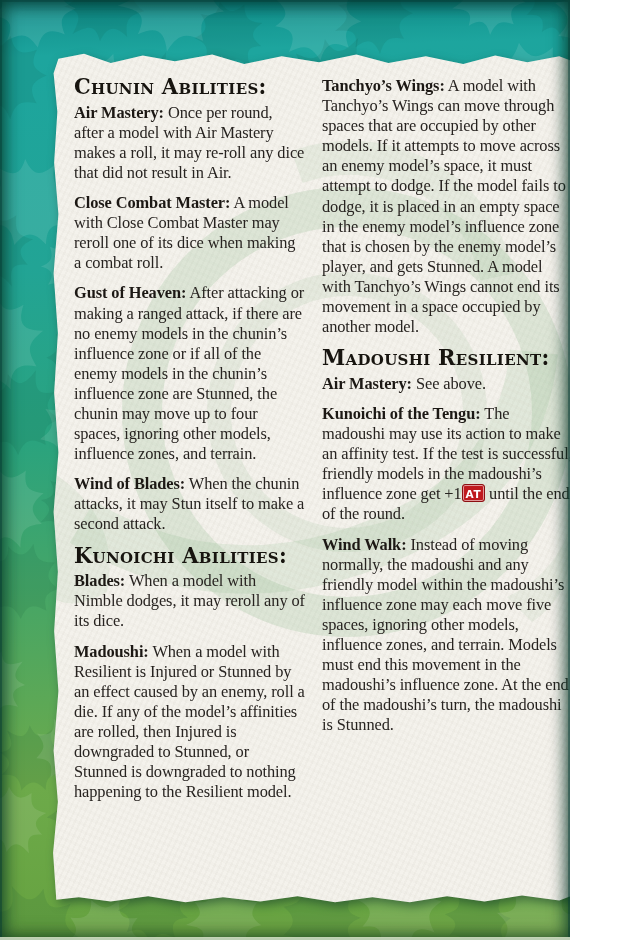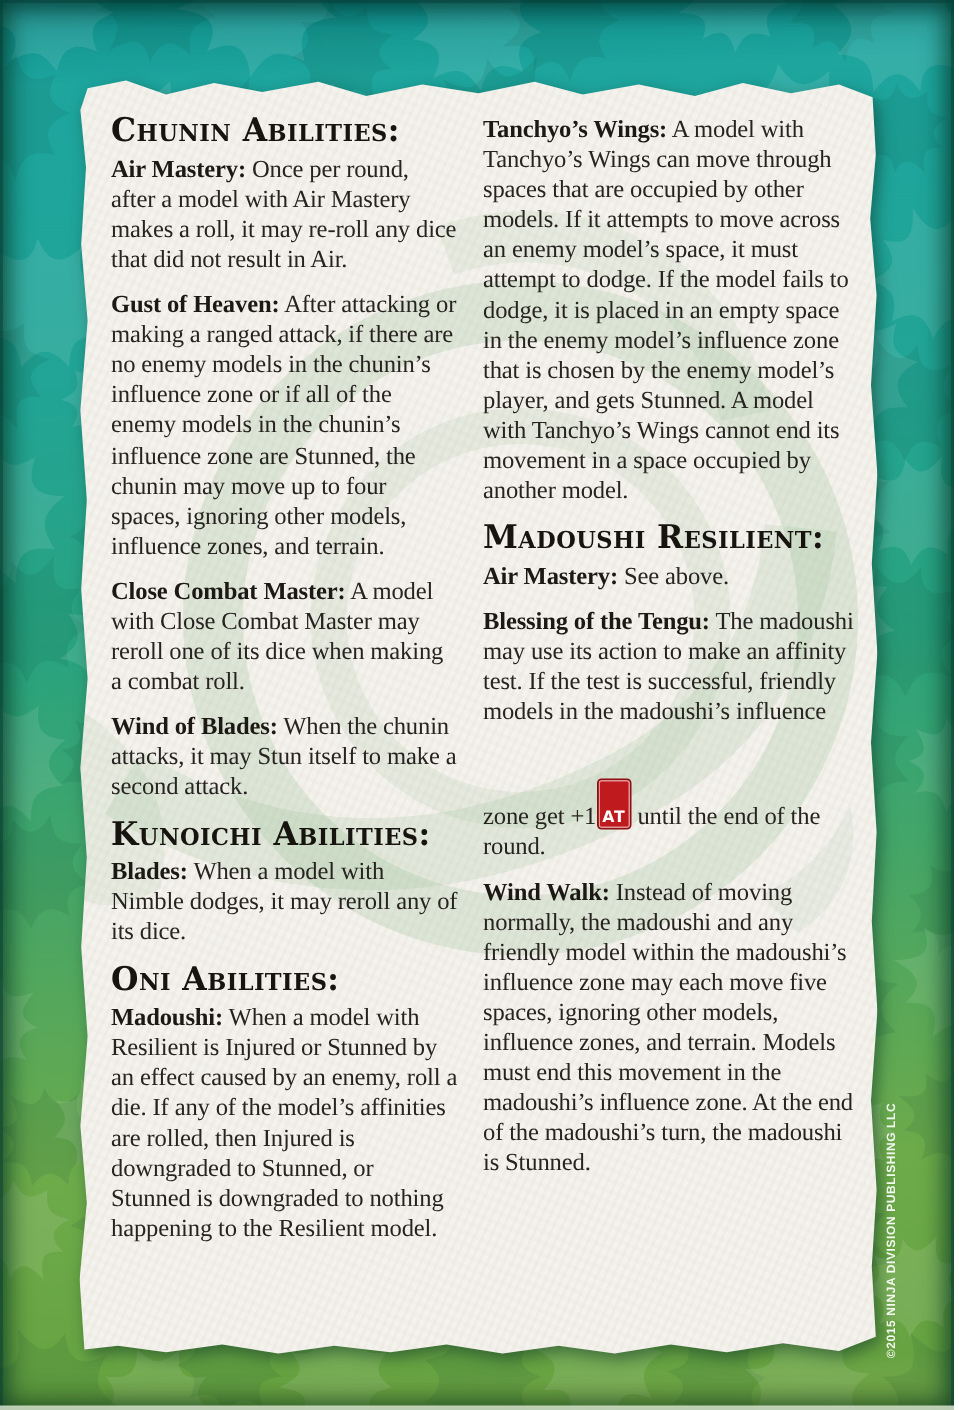--- a/index.html
+++ b/index.html
@@ -1,17 +1,17 @@
 <!DOCTYPE html>
 <html><head>
 <meta charset="utf-8">
 <style>
   html,body{margin:0;padding:0;}
   .stage{
-    position:relative; width:636px; height:940px; overflow:hidden;
+    position:relative; width:570px; height:940px; overflow:hidden;
     background:linear-gradient(178deg,
       #0f8b88 0%, #1da59e 6%, #22a495 28%, #2aa37e 46%,
       #4aa663 64%, #6daa4a 82%, #67a341 96%, #79a94e 100%);
     font-family:"Liberation Serif", serif;
   }
   .bg-leaves{position:absolute; inset:0; width:639px; height:940px;}
   .vignette{
     position:absolute; inset:0; pointer-events:none;
     box-shadow:
       inset 0 0 0 2px rgba(6,58,52,0.40),
@@ -62,24 +62,24 @@
   }
   .col .heading:first-child{margin-top:0;}
   .para{
     font-size:16.4px; line-height:1.225; letter-spacing:-0.1px;
     color:#272320; margin:0 0 10px 0;
   }
   .lbl{font-weight:700; color:#1c1814;}
   .badge{
     display:inline-block; background:#bf1a1e; color:#ffffff;
     font-family:"DejaVu Sans", sans-serif; font-weight:700;
-    font-size:10.5px; line-height:1; padding:20px 3px 1px 3px;
+    font-size:10.5px; line-height:1; padding:4px 3px 1px 3px;
     border-radius:3px; border:1px solid #8c0f12;
     box-shadow:inset 0 0 0 1px rgba(255,255,255,0.55);
-    vertical-align:1px; letter-spacing:0.5px;margin-top:35px;
+    vertical-align:1px; letter-spacing:0.5px;
   }
   .copyright{
     position:absolute; left:512px; top:818px; width:165px; height:10px;
     transform:rotate(-90deg);
     font-family:"Liberation Sans", sans-serif; font-weight:700;
     font-size:8px; letter-spacing:0.4px; white-space:nowrap;
     color:rgba(255,255,255,0.92); text-align:center;
   }
 </style>
 </head>
@@ -212,33 +212,32 @@
         <circle cx="295" cy="360" r="128" fill="none" stroke="rgba(130,178,130,0.13)" stroke-width="24"></circle>
         <path d="M30,470 Q190,565 370,470 Q470,415 482,300" fill="none" stroke="rgba(130,178,130,0.16)" stroke-width="48"></path>
         <path d="M245,115 C330,85 425,130 445,225" fill="none" stroke="rgba(130,178,130,0.12)" stroke-width="34"></path>
         <path d="M0,420 Q70,465 55,540 Q20,560 0,545 Z" fill="rgba(130,178,130,0.12)"></path>
         <path d="M455,545 q40,-18 60,-60 q10,55 -35,85 Z" fill="rgba(130,178,130,0.10)"></path>
       </svg>
       <div class="card-inner">
         <div class="col col-left">
             <div class="heading">Chunin Abilities:</div>
             <p class="para"><b class="lbl">Air Mastery:</b> Once per round, after a model with Air Mastery makes a roll, it may re-roll any dice that did not result in Air.</p>
+            <p class="para"><b class="lbl">Close Combat Master:</b> A model with Close Combat Master may reroll one of its dice when making a combat roll.</p>
             <p class="para"><b class="lbl">Gust of Heaven:</b> After attacking or making a ranged attack, if there are no enemy models in the chunin’s influence zone or if all of the enemy models in the chunin’s influence zone are Stunned, the chunin may move up to four spaces, ignoring other models, influence zones, and terrain.</p>
-            <p class="para"><b class="lbl">Close Combat Master:</b> A model with Close Combat Master may reroll one of its dice when making a combat roll.</p>
             <p class="para"><b class="lbl">Wind of Blades:</b> When the chunin attacks, it may Stun itself to make a second attack.</p>
             <div class="heading">Kunoichi Abilities:</div>
             <p class="para"><b class="lbl">Blades:</b> When a model with Nimble dodges, it may reroll any of its dice.</p>
-            <div class="heading">Oni Abilities:</div>
             <p class="para"><b class="lbl">Madoushi:</b> When a model with Resilient is Injured or Stunned by an effect caused by an enemy, roll a die. If any of the model’s affinities are rolled, then Injured is downgraded to Stunned, or Stunned is downgraded to nothing happening to the Resilient model.</p>
           </div>
         <div class="col col-right">
             <p class="para"><b class="lbl">Tanchyo’s Wings:</b> A model with Tanchyo’s Wings can move through spaces that are occupied by other models. If it attempts to move across an enemy model’s space, it must attempt to dodge. If the model fails to dodge, it is placed in an empty space in the enemy model’s influence zone that is chosen by the enemy model’s player, and gets Stunned. A model with Tanchyo’s Wings cannot end its movement in a space occupied by another model.</p>
             <div class="heading">Madoushi Resilient:</div>
             <p class="para"><b class="lbl">Air Mastery:</b> See above.</p>
-            <p class="para"><b class="lbl">Blessing of the Tengu:</b> The madoushi may use its action to make an affinity test. If the test is successful, friendly models in the madoushi’s influence zone get +1<span class="badge">AT</span> until the end of the round.</p>
+            <p class="para"><b class="lbl">Kunoichi of the Tengu:</b> The madoushi may use its action to make an affinity test. If the test is successful, friendly models in the madoushi’s influence zone get +1<span class="badge">AT</span> until the end of the round.</p>
             <p class="para"><b class="lbl">Wind Walk:</b> Instead of moving normally, the madoushi and any friendly model within the madoushi’s influence zone may each move five spaces, ignoring other models, influence zones, and terrain. Models must end this movement in the madoushi’s influence zone. At the end of the madoushi’s turn, the madoushi is Stunned.</p>
           </div>
       </div>
     </div>
   </div>
 
   <div class="copyright">©2015 NINJA DIVISION PUBLISHING LLC</div>
 
   <div class="vignette"></div>
   <div class="bottom-edge"></div>

